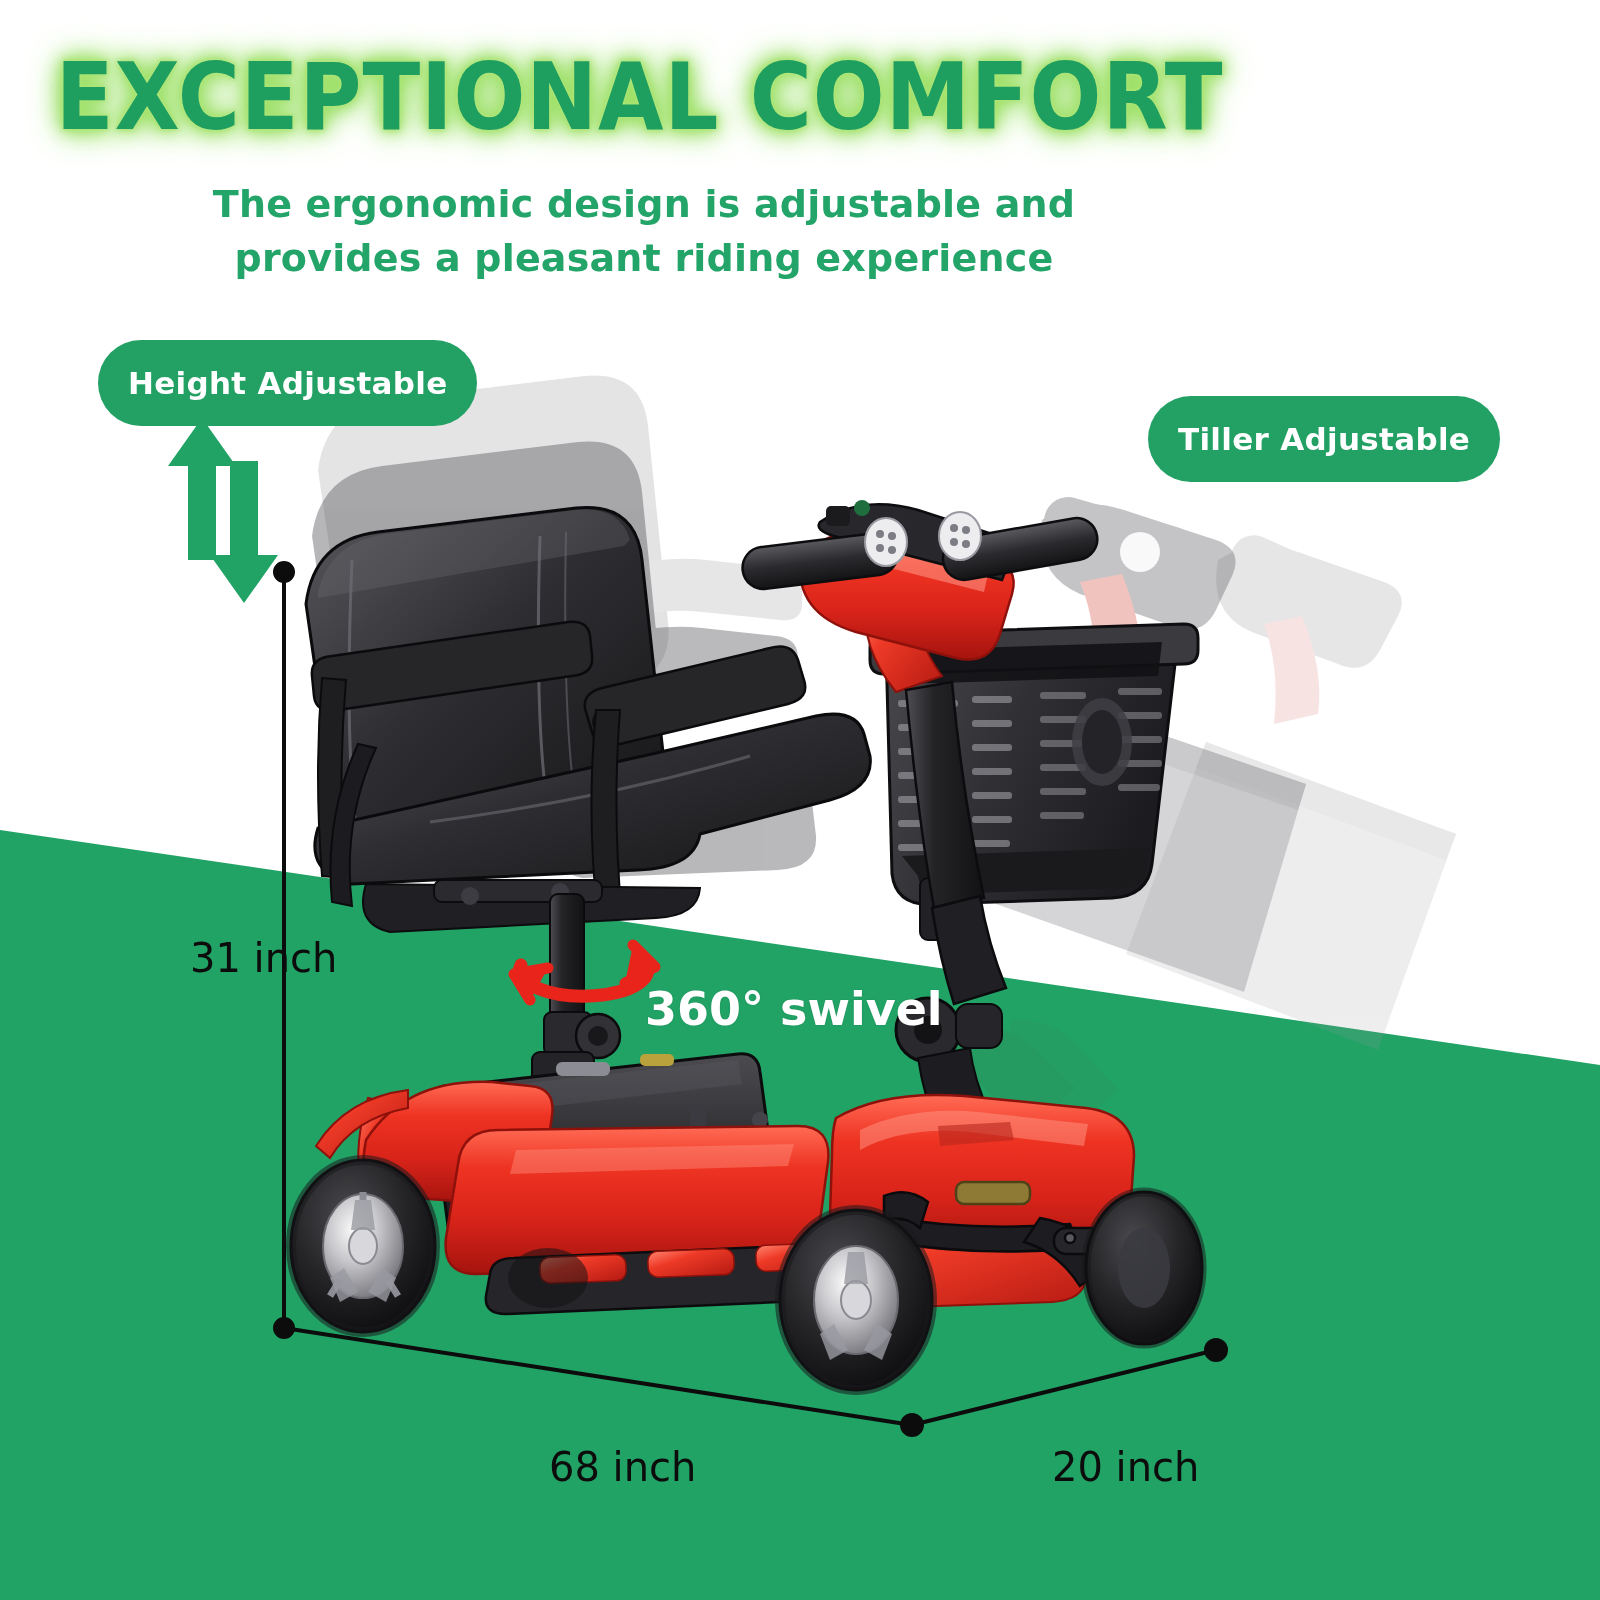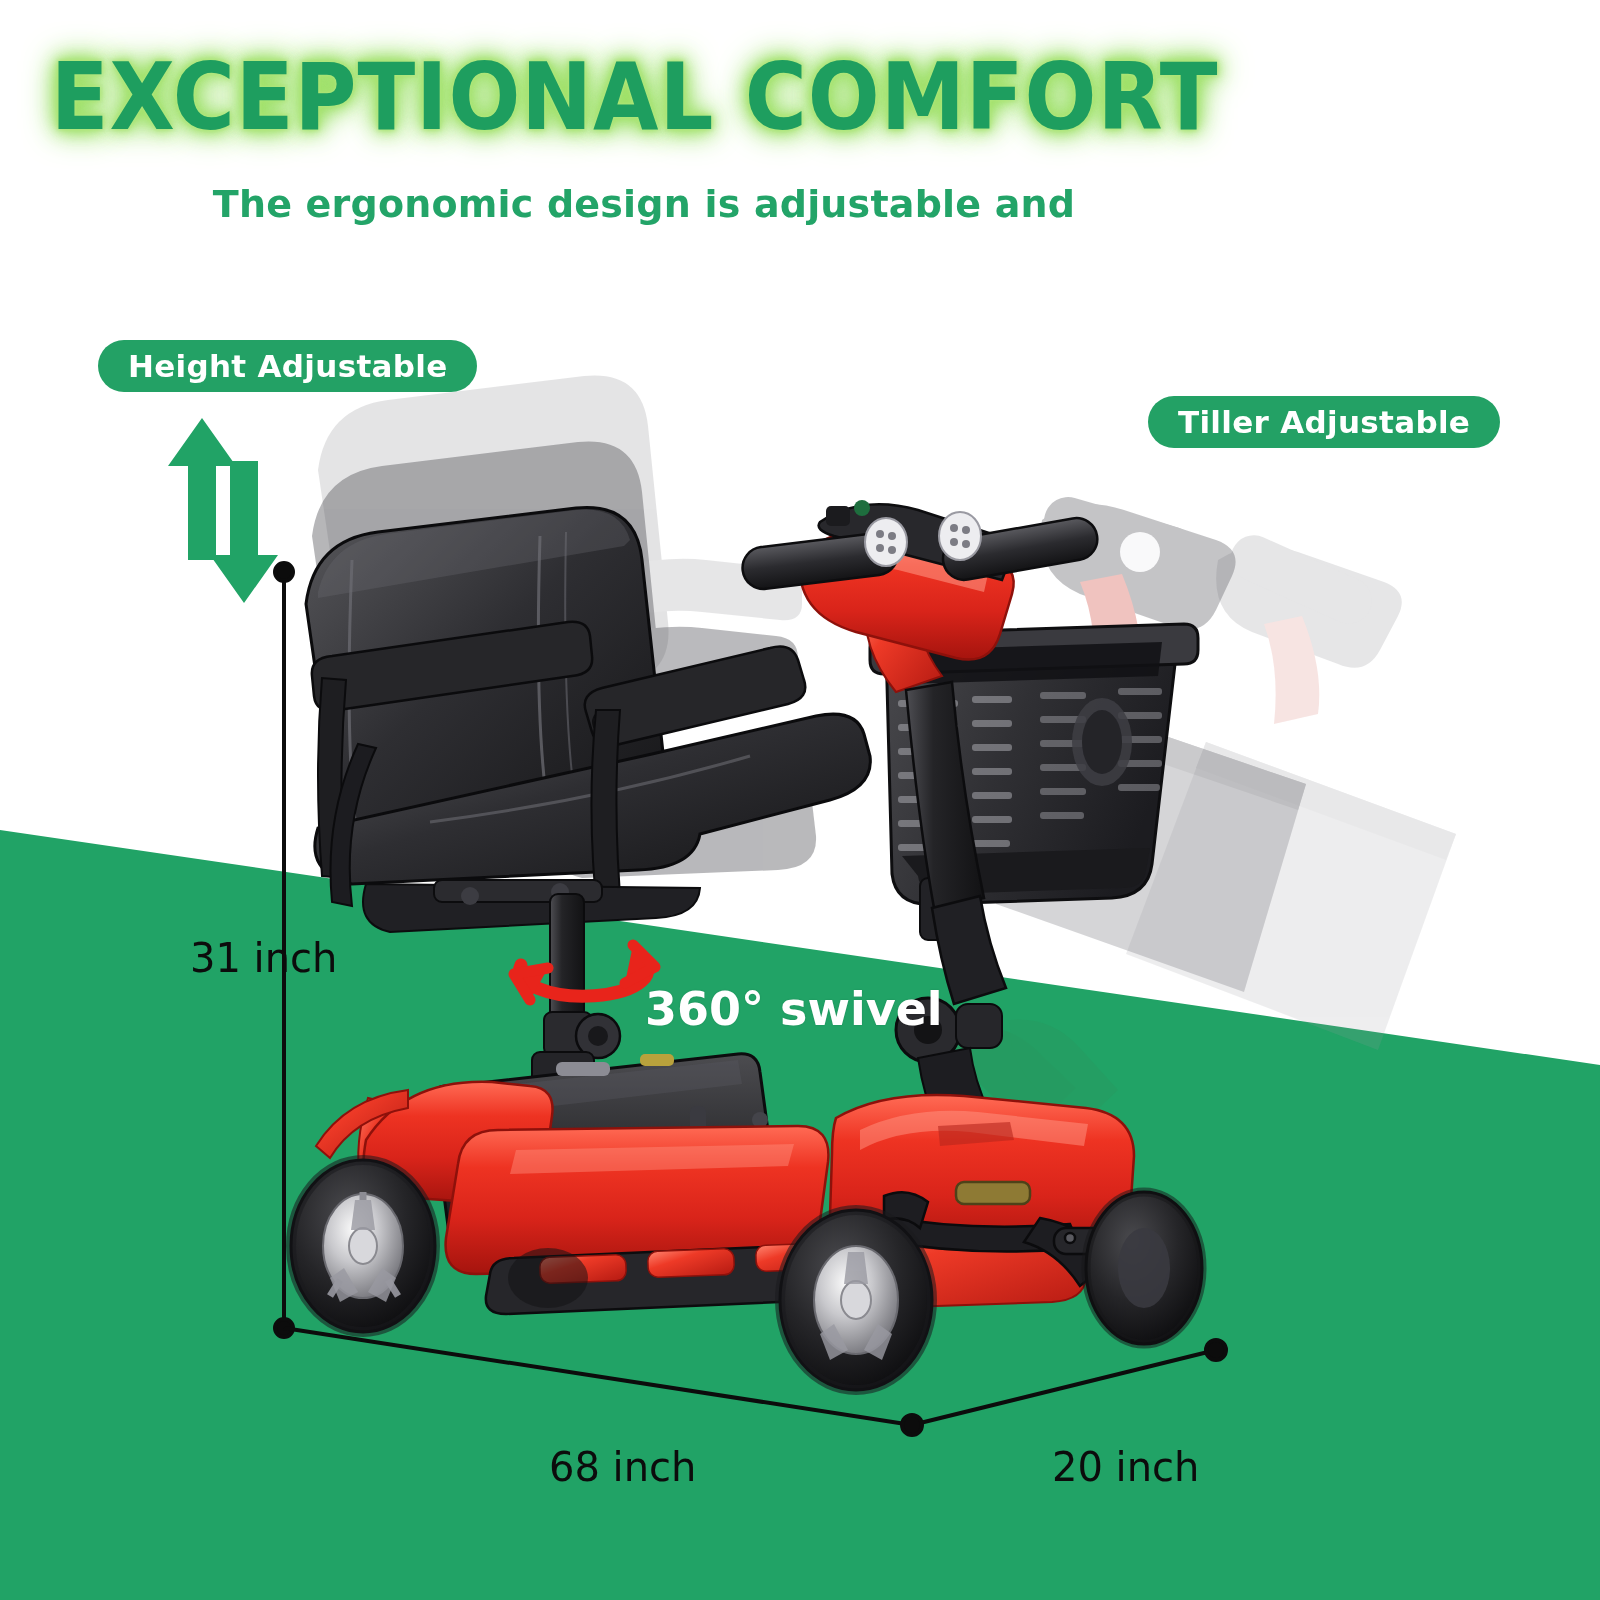--- a/index.html
+++ b/index.html
@@ -5,39 +5,39 @@
   html,body{margin:0;padding:0;background:#fff;}
   body{width:1600px;height:1600px;font-family:"Liberation Sans",sans-serif;overflow:hidden;}
   #stage{position:relative;width:1600px;height:1600px;background:#ffffff;overflow:hidden;}
 
   
   .green-band{position:absolute;left:0;top:0;width:1600px;height:1600px;
     background:#21A366;
     clip-path:polygon(0 830px, 1600px 1065px, 1600px 1600px, 0 1600px);}
 
   
-  .headline-wrap{position:absolute;left:0;top:52px;width:1280px;text-align:left;}
+  .headline-wrap{position:absolute;left:0;top:52px;width:1280px;text-align:center;}
   .headline{display:inline-block;font-family:"DejaVu Sans",sans-serif;
     font-size:92px;line-height:1.0;font-weight:700;letter-spacing:1px;
     color:#1E9E5F;
     transform:scaleX(0.92);
     -webkit-text-stroke:7px #ffffff;
     paint-order:stroke fill;
     text-shadow:
        0 0 3px #b5e87f, 0 0 8px #a9e472, 0 0 16px #9fe066,
        0 0 26px #93dd5c, 0 0 36px #8ad953;}
   .sub{position:absolute;left:0;top:178px;width:1288px;text-align:center;
     font-family:"DejaVu Sans",sans-serif;font-weight:700;font-size:38px;
     line-height:1.42;color:#23A468;letter-spacing:.2px;}
 
   
   .pill{position:absolute;display:flex;align-items:center;justify-content:center;
     background:#23A165;color:#fff;border-radius:999px;
     font-family:"DejaVu Sans",sans-serif;font-weight:700;font-size:31px;
-    letter-spacing:.3px;padding:0 30px;height:52px;white-space:nowrap;}
+    letter-spacing:.3px;padding:17px 30px;height:52px;white-space:nowrap;}
   #pill-height{left:98px;top:340px;}
   #pill-tiller{left:1148px;top:396px;}
 
   
   .arrows{position:absolute;left:168px;top:418px;width:110px;height:185px;}
 
   
   .dims{position:absolute;left:0;top:0;width:1600px;height:1600px;pointer-events:none;}
 
   .dim-label{position:absolute;font-family:"DejaVu Sans",sans-serif;
@@ -59,20 +59,21 @@
 
 <div id="stage">
 
   <div class="green-band"></div>
 
   <div class="headline-wrap">
     <span class="headline">EXCEPTIONAL COMFORT</span>
   </div>
   <div class="sub">
     <div>The ergonomic design is adjustable and</div>
+    <div>provides a pleasant riding experience</div>
   </div>
 
   <svg class="art" viewBox="0 0 1600 1600">
     <defs>
       <linearGradient id="redGlossy" x1="0" y1="0" x2="0" y2="1">
         <stop offset="0%" stop-color="#FF6B55"></stop>
         <stop offset="28%" stop-color="#EE3322"></stop>
         <stop offset="62%" stop-color="#D9241A"></stop>
         <stop offset="100%" stop-color="#A5140E"></stop>
       </linearGradient>

